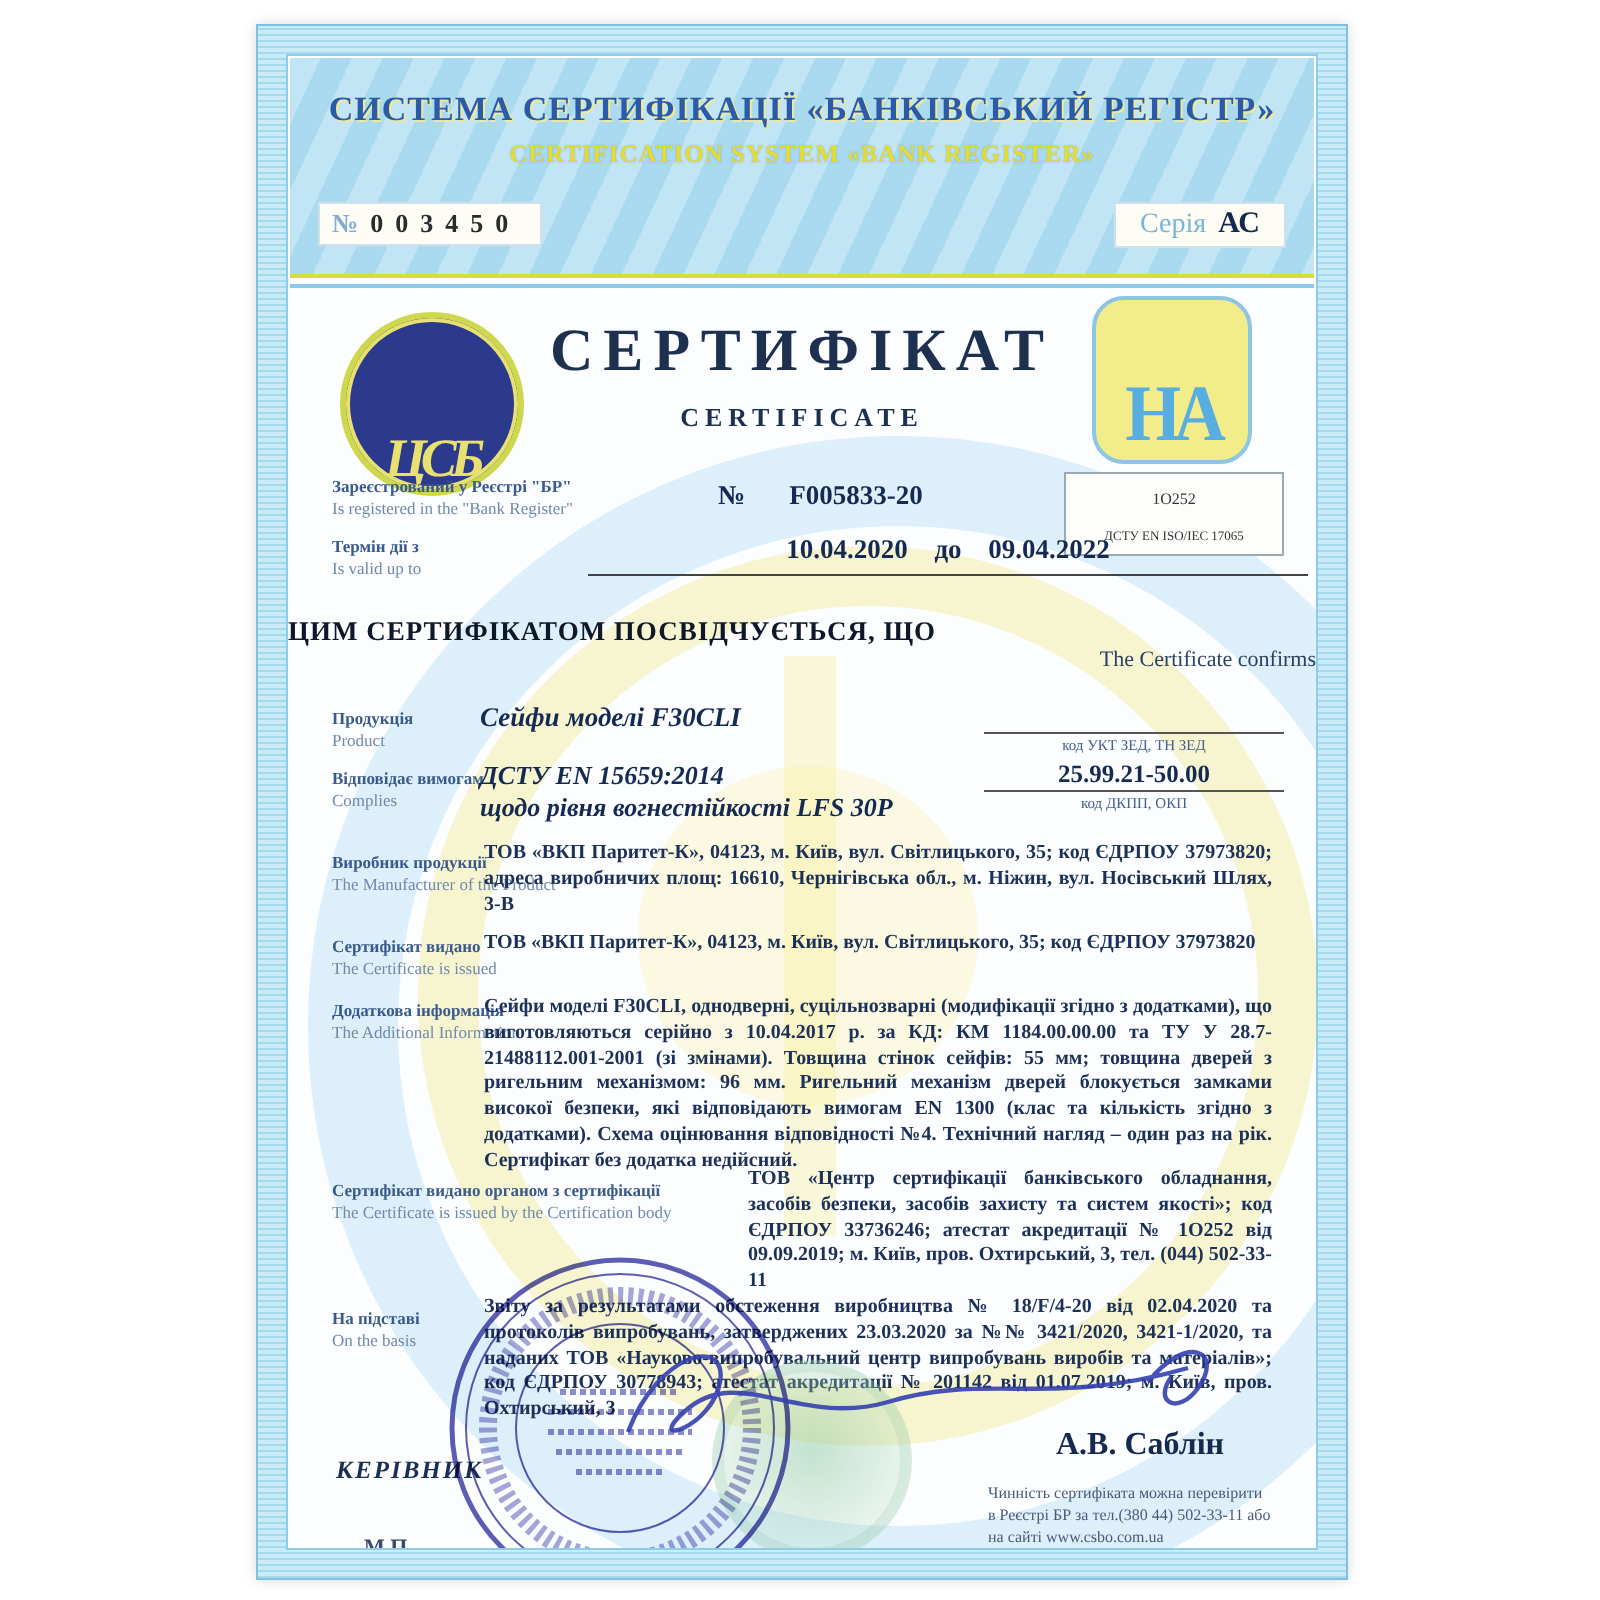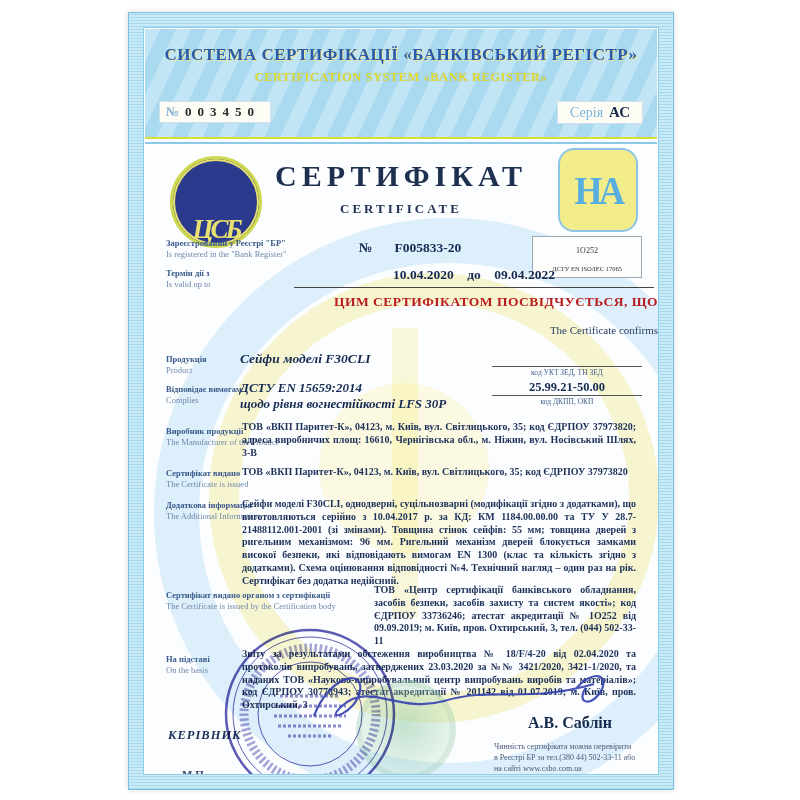--- a/index.html
+++ b/index.html
@@ -36,41 +36,41 @@
 
   
   .csb-logo{position:absolute;left:26px;top:128px;width:86px;height:86px;border-radius:50%;
             background:#2b3a8c;border:3px solid #cdd84e;box-shadow:inset 0 0 0 2px #e8e070;
             display:flex;align-items:flex-end;justify-content:center;}
   .csb-logo span{color:#e8e070;font-weight:bold;font-size:27px;letter-spacing:-3px;font-style:italic;}
   .main-title{position:absolute;left:0;right:0;top:131px;text-align:center;font-size:30px;font-weight:bold;
               letter-spacing:5px;color:#1e3050;}
   .sub-title{position:absolute;left:0;right:0;top:173px;text-align:center;font-size:13px;font-weight:bold;
              letter-spacing:3px;color:#1e3050;}
-  .naau{position:absolute;right:20px;top:120px;width:76px;height:80px;background:#f2ed8a;
-        border:2px solid #8cc6e4;border-radius:16px;display:flex;align-items:center;justify-content:center;}
+  .naau{position:absolute;right:32px;top:120px;width:76px;height:80px;background:#f2ed8a;
+        border:2px solid #8cc6e4;border-radius:16px;display:flex;align-items:flex-end;justify-content:center;}
   .naau span{color:#58aede;font-size:40px;font-weight:bold;transform:scaleX(.9);letter-spacing:-4px;}
   .naau-box{position:absolute;right:16px;top:208px;width:108px;background:#fdfdfb;border:1px solid #9aa9b4;
             text-align:center;padding:2px 0;}
   .naau-box .l1{font-size:8px;color:#333;text-align:center;}
   .naau-box .l2{font-size:6.5px;color:#333;}
 
   
   .lbl{position:absolute;left:22px;width:200px;font-size:8.5px;line-height:1.25;}
   .lbl .ua{color:#3a5a8c;font-weight:bold;display:block;}
   .lbl .en{color:#7189ab;display:block;}
   .val{font-weight:bold;font-style:italic;color:#152a52;}
 
   .row-reg-val{position:absolute;left:215px;top:212px;font-size:13.5px;font-weight:bold;color:#152a52;}
   .row-reg-val .ns{margin-right:22px;font-weight:bold;}
   .validity{position:absolute;left:150px;top:239px;width:360px;text-align:center;font-size:13.5px;
             font-weight:bold;color:#152a52;border-bottom:1px solid #444;padding-bottom:4px;}
   .validity .sep{margin:0 10px;font-weight:bold;}
-  .confirm-ua{position:absolute;left:0;right:0;top:266px;text-align:right;font-size:13.5px;
-              font-weight:bold;letter-spacing:.5px;color:#b91c1c;}
+  .confirm-ua{position:absolute;left:0;right:0;top:280px;text-align:left;font-size:13.5px;
+              font-weight:bold;letter-spacing:.5px;color:#0f172a;}
   .confirm-en{position:absolute;left:0;right:0;top:296px;text-align:right;font-size:11px;color:#2c3f63;}
 
   .product-val{position:absolute;left:96px;top:323px;font-size:13.5px;}
   .codebox{position:absolute;right:16px;width:150px;text-align:center;}
   .codebox .cv{display:block;min-height:13px;font-size:12.5px;font-weight:bold;color:#152a52;
                border-bottom:1px solid #555;}
   .codebox .cl{display:block;font-size:7.5px;color:#44608c;padding-top:1px;}
   .cb1{top:325px;}
   .cb2{top:352px;}
   .complies-val{position:absolute;left:96px;top:352px;font-size:13px;line-height:1.25;}

